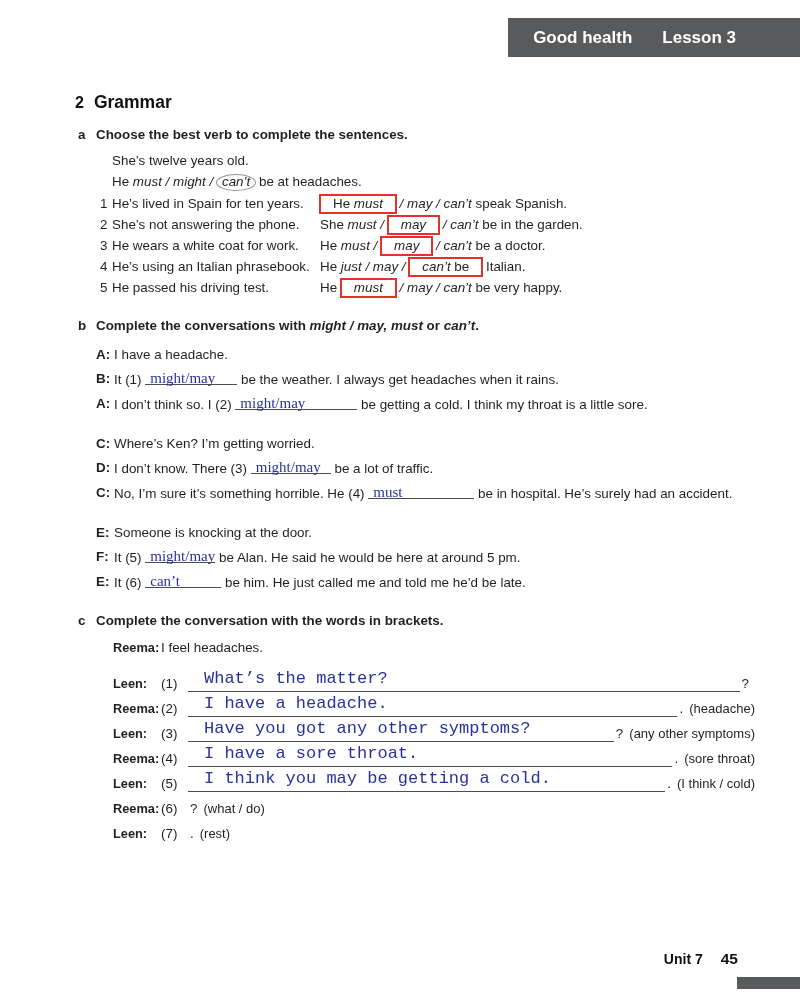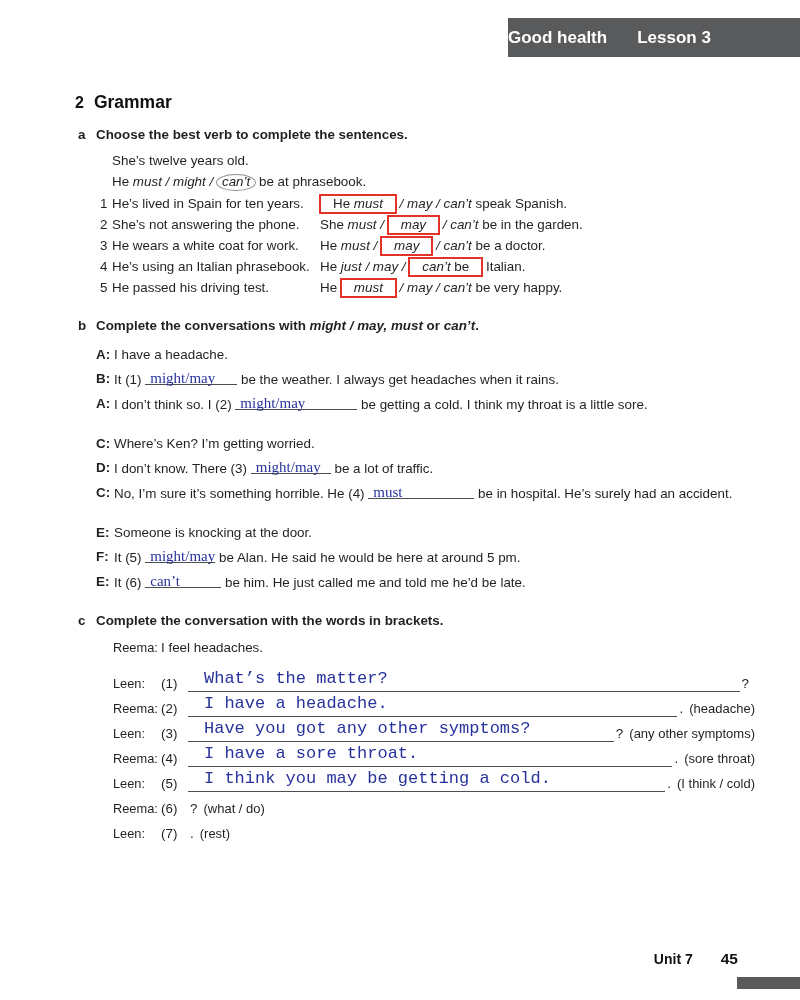--- a/index.html
+++ b/index.html
@@ -6,21 +6,21 @@
   html,body { margin:0; padding:0; background:#e8e8e8; }
   .page {
     position:relative; width:800px; height:1000px; margin:0 auto;
     background:#ffffff; overflow:hidden;
     font-family:"Liberation Sans", sans-serif; color:#231f20;
   }
   
   .banner {
     position:absolute; top:18px; right:0; width:292px; height:39px;
     background:var(--banner_bg,#595a5c); color:#fff;
-    display:flex; align-items:center; 
+    display:flex; align-items:center; justify-content:flex-end;
     gap:30px; padding-right:64px; font-size:17px; font-weight:bold;
   }
   .content { position:absolute; top:92px; left:75px; width:680px; }
 
   h1.grammar { margin:0 0 14px 0; font-size:17.5px; display:flex; gap:10px; align-items:baseline; color:#111; }
   h1.grammar .secnum { font-size:16px; }
 
   .ex-head { display:flex; font-weight:bold; font-size:13.4px; margin-bottom:8px; }
   .ex-letter { width:21px; padding-left:3px; flex:none; }
   .ex-title i { font-style:italic; }
@@ -45,31 +45,31 @@
   .spk { font-weight:bold; width:14px; margin-right:4px; flex:none; }
   .blank {
     display:inline-block; border-bottom:1px solid var(--line_gray,#4c4d4f);
     padding:0 2px 0 5px; text-align:left; vertical-align:baseline; height:18px;
   }
   .ans { font-family:"Liberation Serif", serif; color:var(--ink_blue,#27339b); font-size:15px; position:relative; top:-1px; white-space:nowrap; }
 
   
   .c-section { margin-top:18px; }
   .c-intro { display:flex; margin:12px 0 13px 10px; font-size:13.4px; }
-  .c-spk { font-weight:normal; width:76px; flex:none; font-size:12.8px;padding-left:28px; }
+  .c-spk { font-weight:bold; width:76px; flex:none; font-size:12.8px;padding-left:28px; }
   .c-row { display:flex; align-items:flex-end; margin:0 0 1px 10px; font-size:13.4px; height:24px; }
   .c-row .c-spk, .c-row .c-num, .c-row .c-end, .c-row .c-hint { padding-bottom:1px; }
   .c-num { width:27px; flex:none; }
   .c-line { flex:1; border-bottom:1px solid var(--line_gray,#4c4d4f); padding-left:16px; height:23px; }
   .c-ans { font-family:Liberation Mono, monospace; color:var(--ink_blue,#27339b); font-size:17px; white-space:nowrap; }
   .c-end { padding-left:2px; }
   .c-hint { margin-left:6px; white-space:nowrap; font-size:13px; }
 
   
-  .footer-text { position:absolute; right:62px; bottom:32px; display:flex; gap:28px; align-items:baseline; font-weight:bold; color:#111; }
+  .footer-text { position:absolute; right:62px; bottom:32px; display:flex; gap:18px; align-items:baseline; font-weight:bold; color:#111; }
   .footer-text .unit { font-size:14px; }
   .footer-text .pagenum { font-size:15.5px; }
   .bottom-bar { position:absolute; right:0; bottom:11px; width:63px; height:12px; background:var(--banner_bg,#595a5c); }
 </style>
 </head>
 <body>
 
 <div class="page">
 
   <div class="banner">
@@ -83,21 +83,21 @@
       <span class="secnum">2</span>
       <span>Grammar</span>
     </h1>
 
     <section>
       <div class="ex-head">
         <span class="ex-letter">a</span>
         <span class="ex-title">Choose the best verb to complete the sentences.</span>
       </div>
       <div class="a-example"><span>She’s twelve years old.</span></div>
-      <div class="a-example"><span>He </span><i>must / might / </i><span class="circled"><i>can’t</i></span><span> be at phrasebook.</span></div>
+      <div class="a-example"><span>He </span><i>must / might / </i><span class="circled"><i>can’t</i></span><span> be at headaches.</span></div>
 
       <div class="a-rows">
 
         <div class="a-row">
           <span>1</span>
           <span>He’s lived in Spain for ten years.</span>
           <span><span class="rbox"><span>He </span><i>must</i></span><i> / may / can’t</i><span> speak Spanish.</span></span>
         </div>
 
         <div class="a-row">

